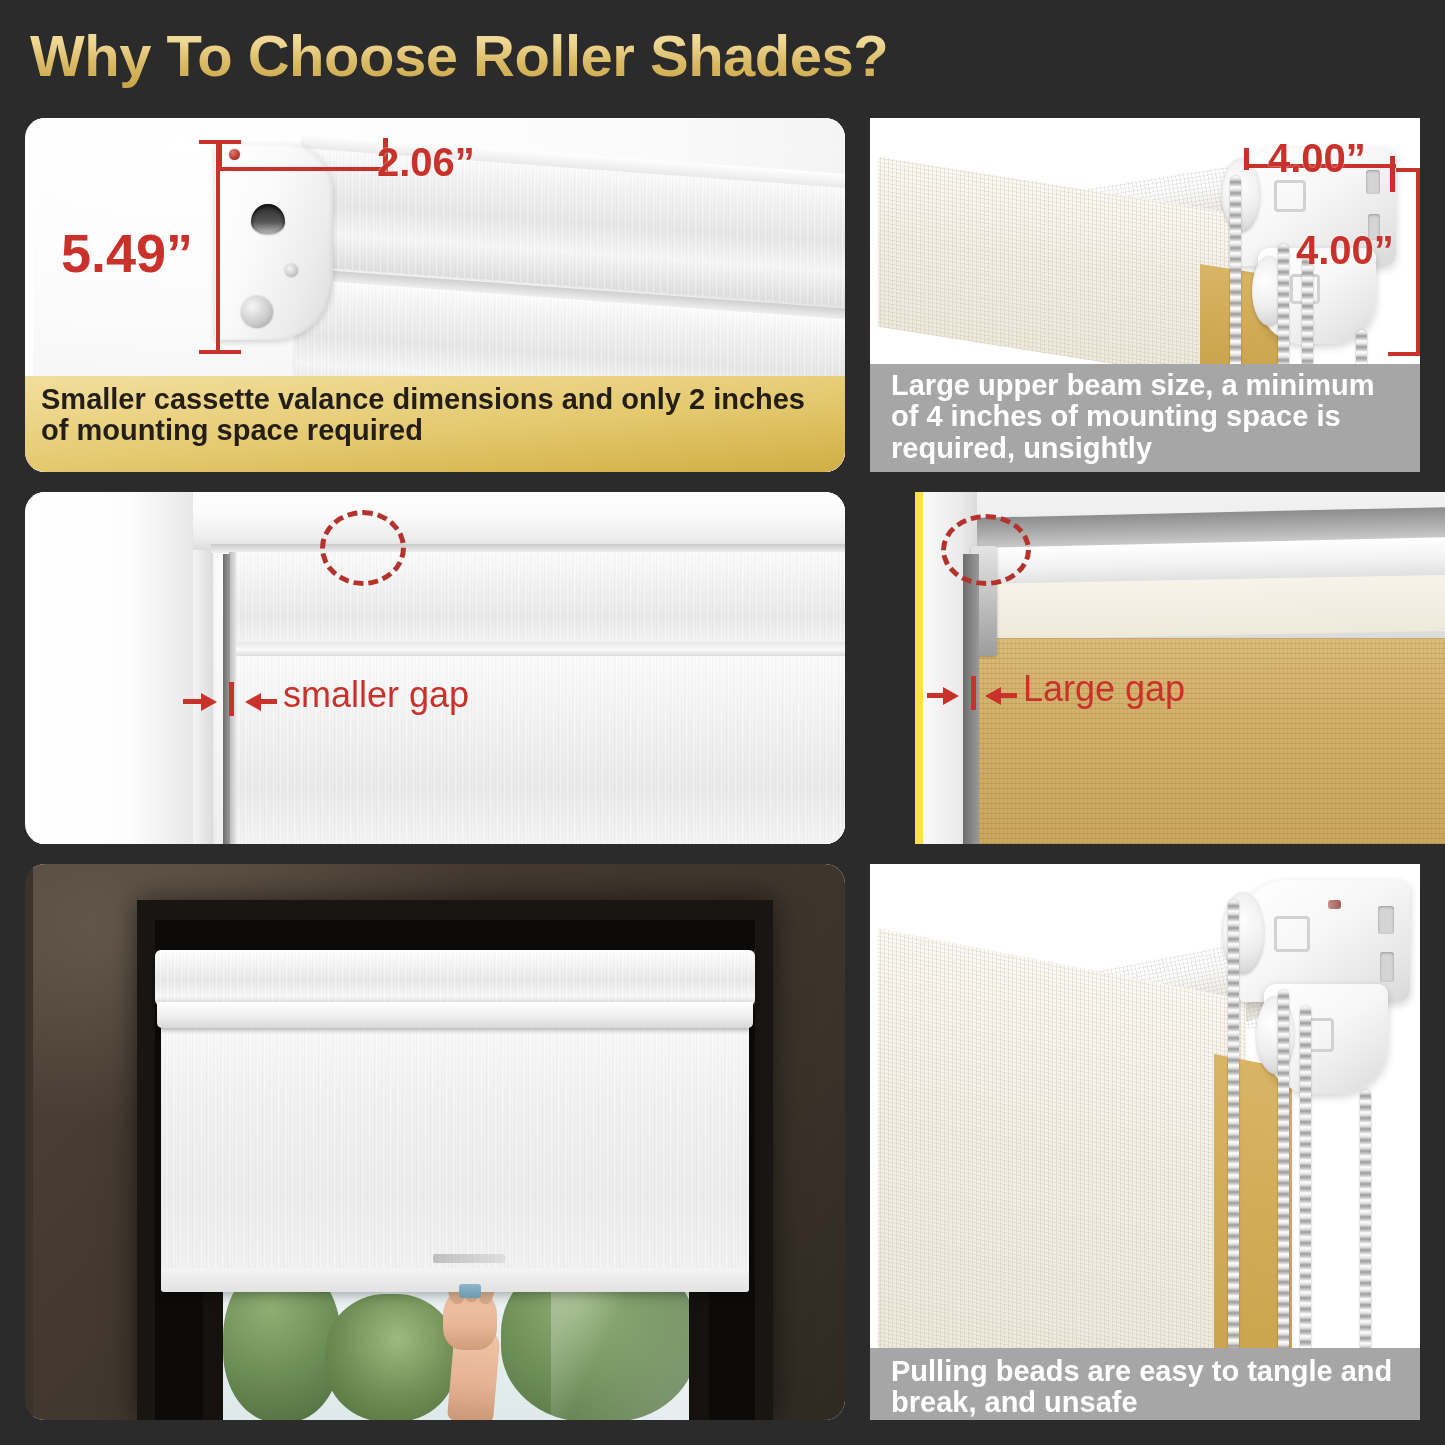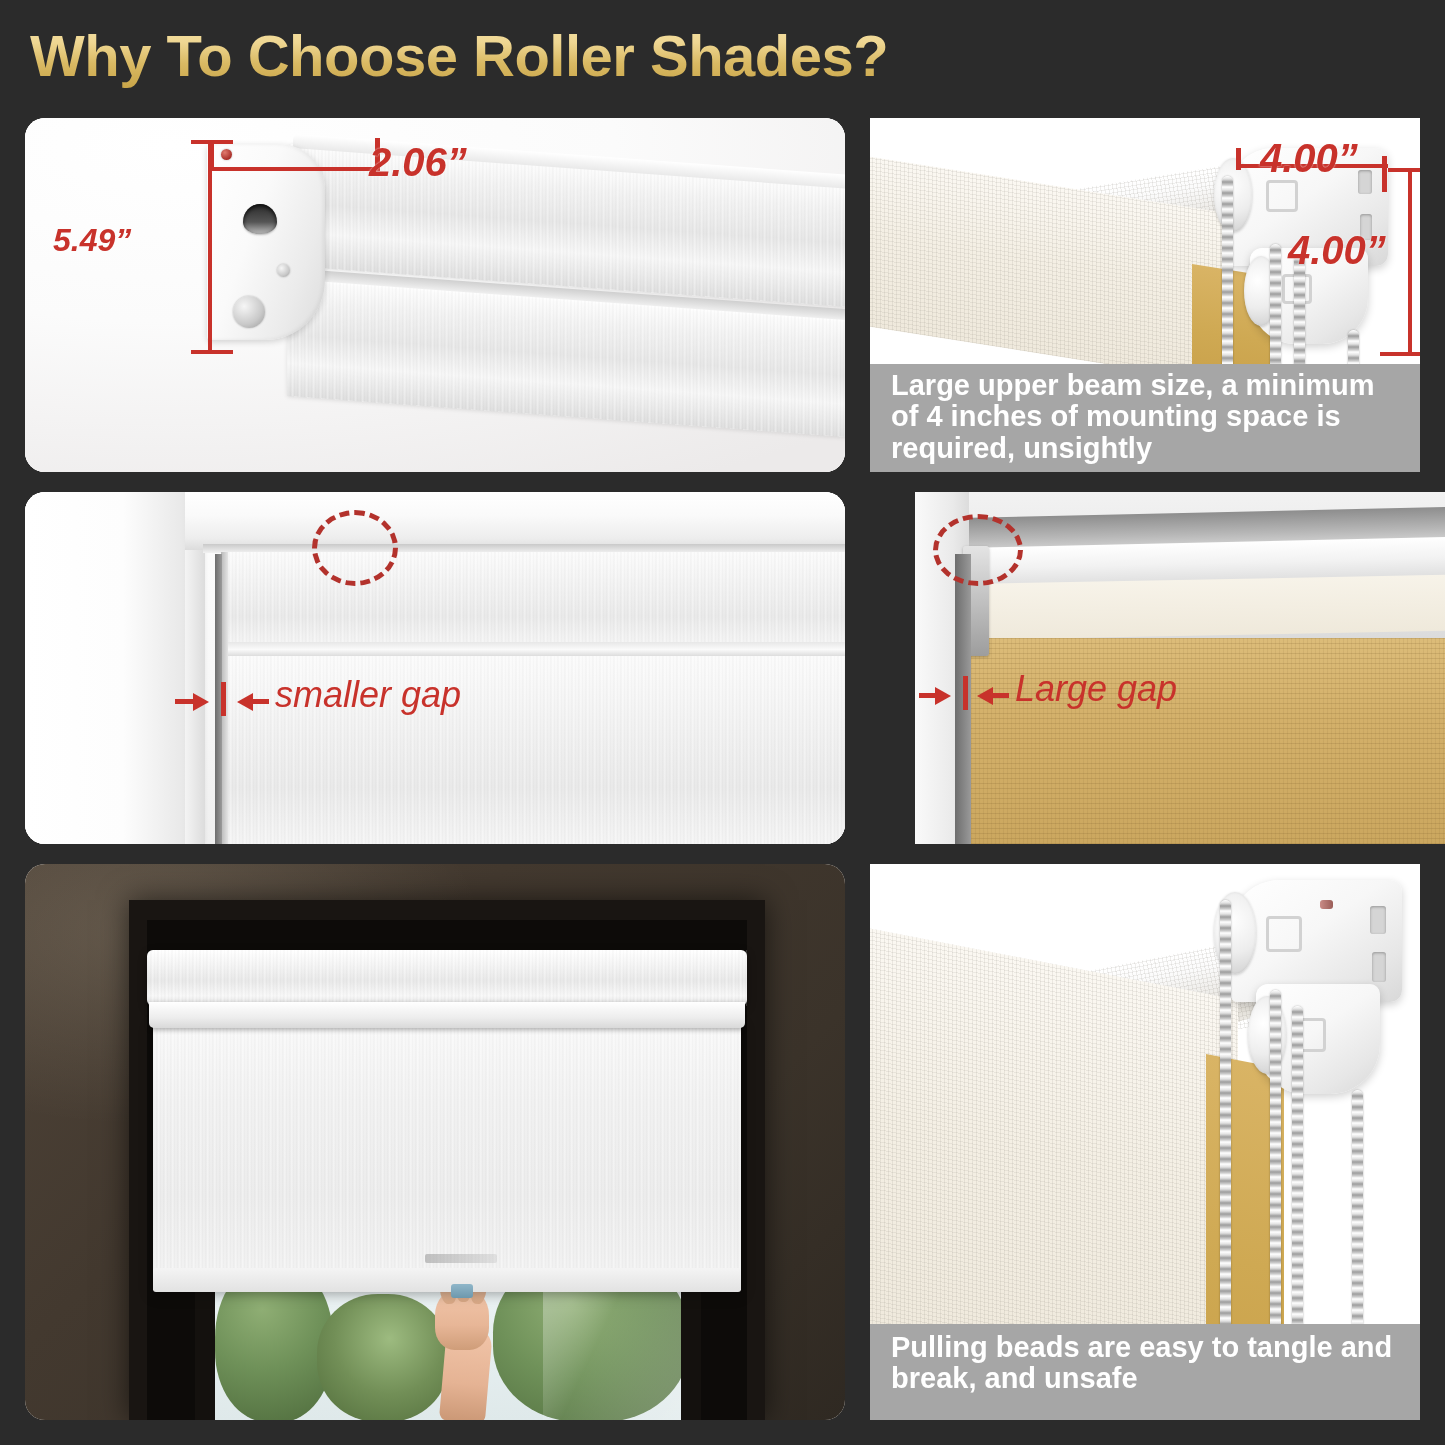--- a/index.html
+++ b/index.html
@@ -24,21 +24,21 @@
     color:transparent;-webkit-text-fill-color:transparent;
     white-space:nowrap;
     text-shadow:none;
   }
 
   
   .panel{position:absolute;overflow:hidden;}
   .panel.left{border-radius:20px;}
   .panel.right{border-radius:0;}
 
-  .photo{position:absolute;left:0;top:0;width:100%;overflow:hidden;background:#fff;font-style:italic;}
+  .photo{position:absolute;left:8px;top:0;width:100%;overflow:hidden;background:#fff;}
 
   
   .cap{
     position:absolute;left:0;bottom:0;width:100%;
     box-sizing:border-box;
     padding:8px 16px 10px 16px;
     font-size:29px;font-weight:bold;line-height:1.08;
   }
   .cap.gold{
     background:linear-gradient(175deg,#f2dd9d 0%,#eed88f 18%,#e4c96f 55%,#d8b752 85%,#cfae46 100%);
@@ -217,23 +217,24 @@
     <div class="screw" style="left:208px;top:178px;width:32px;height:32px;"></div>
 
     <div class="dim-line" style="left:186px;top:49px;width:168px;height:4px;"></div>
     <div class="tick" style="left:184px;top:22px;height:30px;"></div>
     <div class="tick" style="left:350px;top:20px;height:33px;"></div>
     <div class="dim-txt" style="left:344px;top:22px;font-size:40px;">2.06”</div>
 
     <div class="dim-line" style="left:183px;top:24px;width:4px;height:212px;"></div>
     <div style="position:absolute;left:166px;top:22px;width:42px;height:4px;background:#c8322b;"></div>
     <div style="position:absolute;left:166px;top:232px;width:42px;height:4px;background:#c8322b;"></div>
-    <div class="dim-txt" style="left:28px;top:104px;font-size:32px;">5.49”</div>
-  </div>
-
+    <div class="dim-txt" style="left:28px;top:104px;font-size:54px;">5.49”</div>
+  </div>
+
+  <div class="cap gold" style="height:96px;">Smaller cassette valance dimensions and only 2 inches of mounting space required</div>
 </div>
 
 <div class="panel right" id="p2" style="left:870px;top:118px;width:550px;height:354px;background:#fff;">
   <div class="photo" style="height:354px;">
     <div class="bg"></div>
 
     <div class="tube" style="left:-10px;top:44px;width:390px;height:78px;transform:rotate(-9deg);transform-origin:right center;">
       <div class="weave"></div>
     </div>
 
@@ -418,14 +419,14 @@
 
     <div class="roller-end" style="left:344px;top:28px;width:42px;height:82px;"></div>
     <div class="roller-end" style="left:378px;top:132px;width:38px;height:78px;"></div>
 
     <div class="bead-chain" style="left:350px;top:36px;height:520px;"></div>
     <div class="bead-chain" style="left:400px;top:126px;height:430px;"></div>
     <div class="bead-chain" style="left:422px;top:142px;height:414px;"></div>
     <div class="bead-chain" style="left:482px;top:226px;height:330px;"></div>
   </div>
 
-  <div class="cap gray" style="height:96px;padding-top:8px;">Pulling beads are easy to tangle and break, and unsafe</div>
+  <div class="cap gray" style="height:72px;padding-top:8px;">Pulling beads are easy to tangle and break, and unsafe</div>
 </div>
 
 </body></html>

